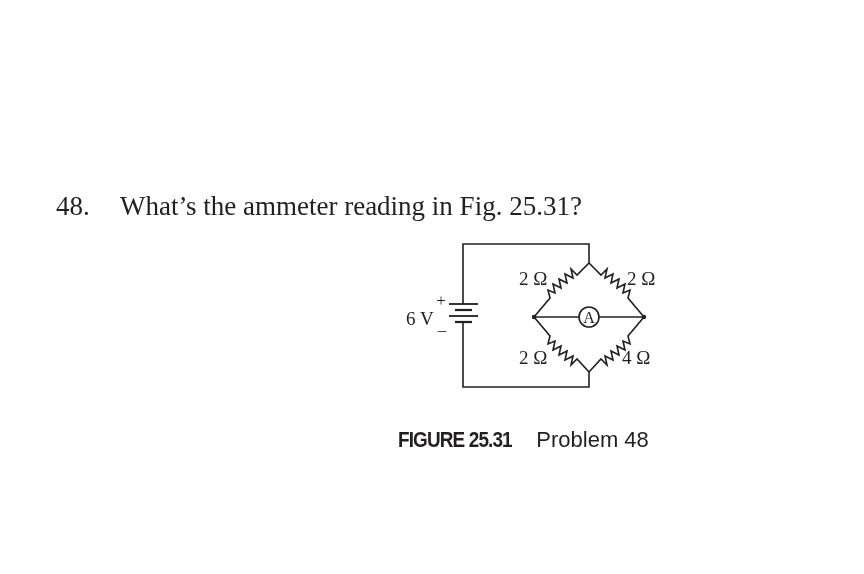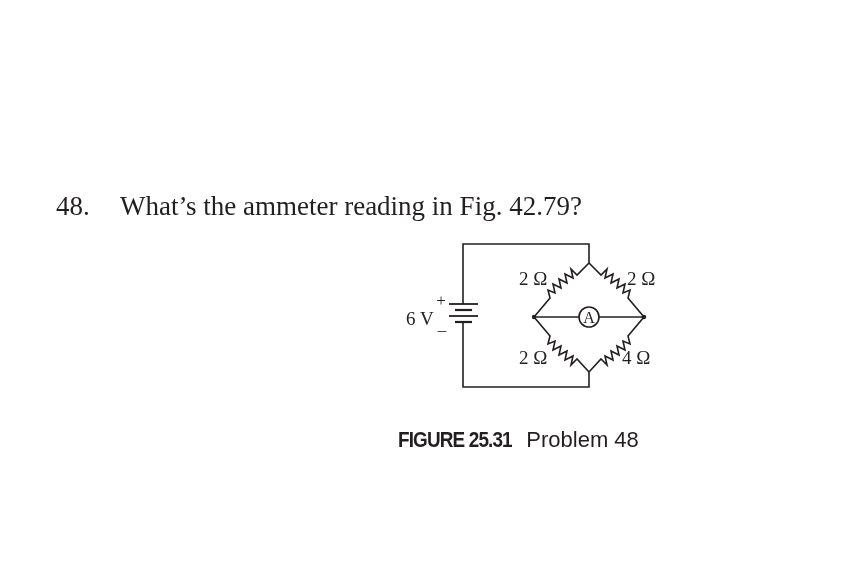--- a/index.html
+++ b/index.html
@@ -46,32 +46,32 @@
     }
     .caption-label {
       font-weight: bold;
       letter-spacing: -1px;
       transform: scaleX(0.86);
       transform-origin: left center;
       display: inline-block;
       margin-right: -14px;
     }
     .caption-text {
-      margin-left: 10px;
+      margin-left: 20px;
     }
     svg text {
       font-family: "Liberation Serif", "DejaVu Serif", serif;
       fill: #231f20;
     }
   </style>
 </head>
 <body>
 
 <div class="problem">
-  <span class="problem-number">48.</span><span>What’s the ammeter reading in Fig. 42.79?</span>
+  <span class="problem-number">48.</span><span>What’s the ammeter reading in Fig. 25.31?</span>
 </div>
 
 <svg class="figure" width="864" height="574" viewBox="0 0 864 574" xmlns="http://www.w3.org/2000/svg">
   <g stroke="#231f20" stroke-width="1.6" fill="none" stroke-linejoin="miter" stroke-linecap="butt">
 
     <path d="M463 304 L463 244 L589 244 L589 263"></path>
     <path d="M463 322 L463 387 L589 387 L589 372"></path>
 
     <g>
       <line x1="449" y1="304" x2="478" y2="304" stroke-width="1.8"></line>

